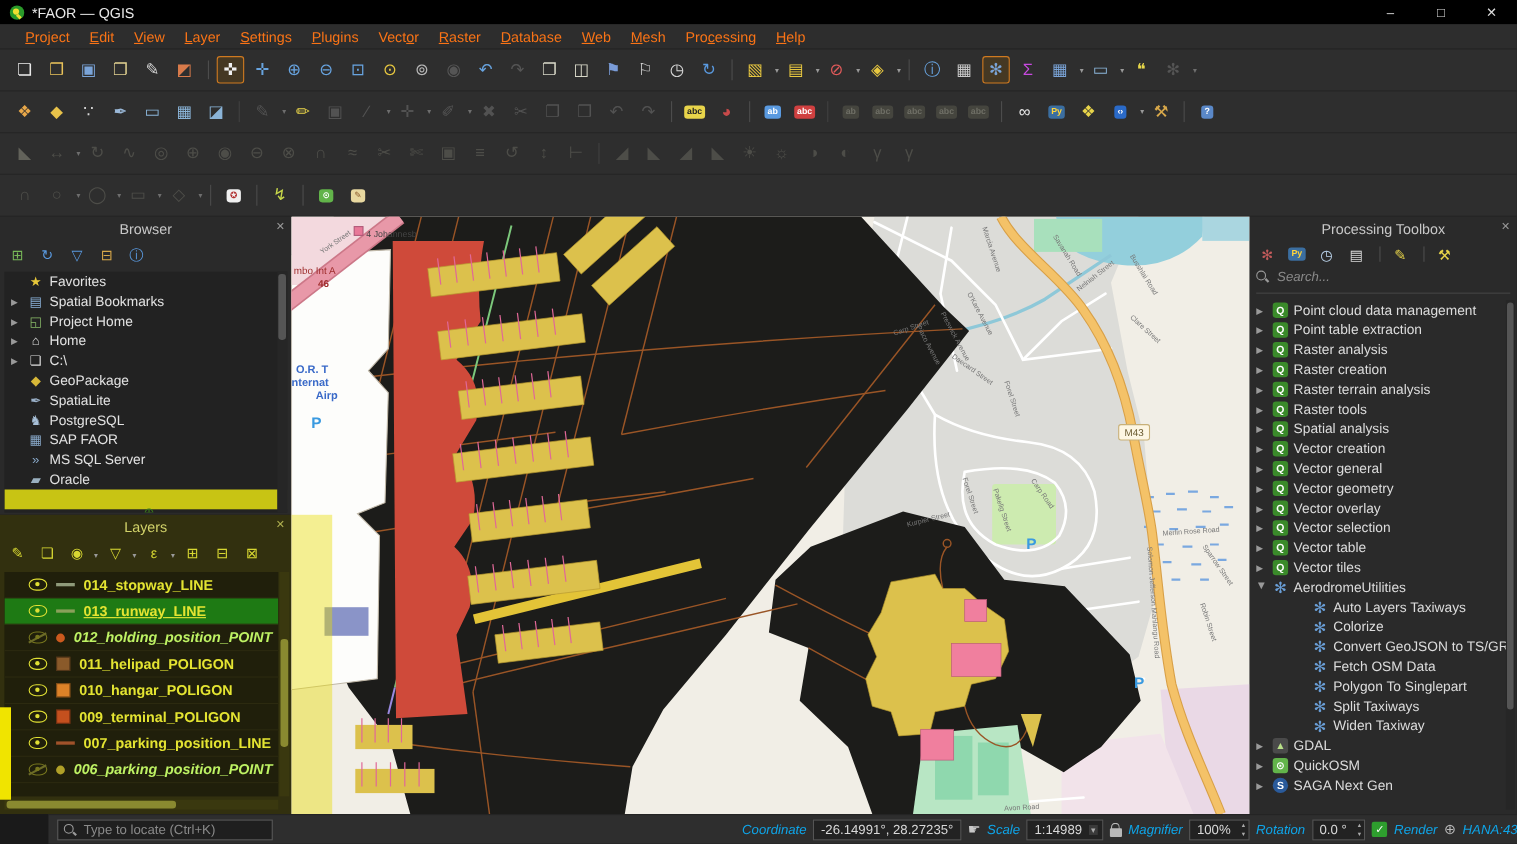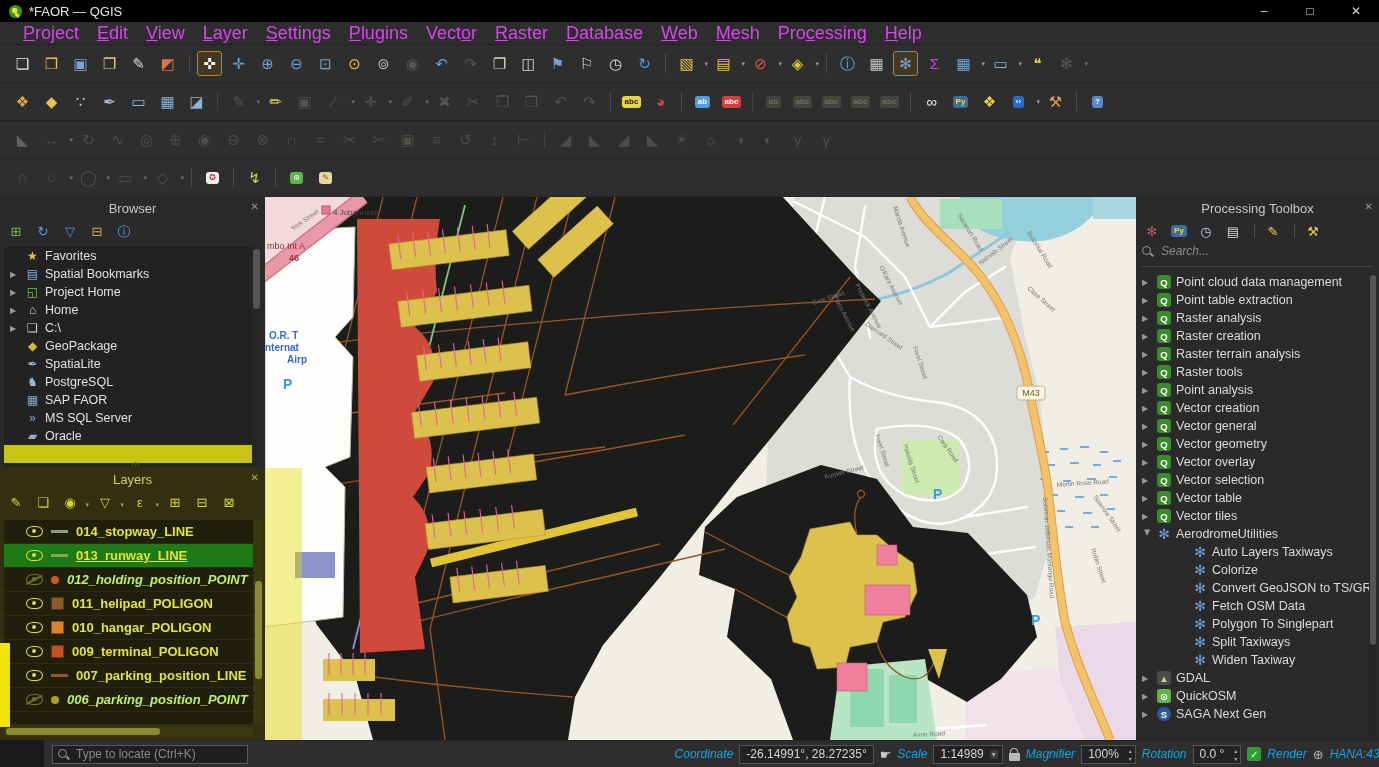--- a/index.html
+++ b/index.html
@@ -8,21 +8,21 @@
   .abs{position:absolute;}
 
   
   #titlebar{left:0;top:0;width:1379px;height:22px;background:#000;display:flex;align-items:center;color:#e8e8e8;font-size:13px;}
   #titlebar .logo{width:15px;height:15px;margin:0 6px 0 8px;}
   #titlebar .wtitle{flex:1;}
   .winbtn{width:46px;height:22px;display:flex;align-items:center;justify-content:center;color:#ddd;font-size:12px;}
 
   
   #menubar{left:0;top:22px;width:1379px;height:23px;background:#2d2d2d;display:flex;align-items:center;padding-left:14px;border-bottom:1px solid #242424;}
-  .mi{color:#d946ef;font-size:18px;padding:2px 9px;white-space:nowrap;}
+  .mi{color:#f97316;font-size:13px;padding:2px 9px;white-space:nowrap;}
   .mi u{text-decoration:underline;}
 
   
   .tbrow{left:0;width:1379px;height:38px;background:#2e2e2e;display:flex;align-items:center;padding-left:8px;border-bottom:1px solid #262626;}
   #tb1{top:45px;} #tb2{top:83px;} #tb3{top:121px;} #tb4{top:159px;}
   .ti{position:relative;width:25px;height:25px;margin:0 2px;border-radius:3px;display:flex;align-items:center;justify-content:center;font-size:15px;flex:none;}
   .ti .g{line-height:1;}
   .ti.pill .g{background:var(--pb,#555);padding:2px 3px;border-radius:3px;font-size:8px;font-weight:bold;letter-spacing:0;}
   .ti.active{border:1px solid #d07a20;background:#453823;}
   .ti.disabled{opacity:.6;}
@@ -926,21 +926,21 @@
 
       <div class="prow" data-name="processing-tree-item" data-exp="true">
         <span class="exp" data-name="expander-icon">▶</span>
         <span class="pic" data-icon="qgis-icon" data-name="qgis-icon"></span>
         <span class="lbl">Raster tools</span>
       </div>
 
       <div class="prow" data-name="processing-tree-item" data-exp="true">
         <span class="exp" data-name="expander-icon">▶</span>
         <span class="pic" data-icon="qgis-icon" data-name="qgis-icon"></span>
-        <span class="lbl">Point analysis</span>
+        <span class="lbl">Spatial analysis</span>
       </div>
 
       <div class="prow" data-name="processing-tree-item" data-exp="true">
         <span class="exp" data-name="expander-icon">▶</span>
         <span class="pic" data-icon="qgis-icon" data-name="qgis-icon"></span>
         <span class="lbl">Vector creation</span>
       </div>
 
       <div class="prow" data-name="processing-tree-item" data-exp="true">
         <span class="exp" data-name="expander-icon">▶</span>

